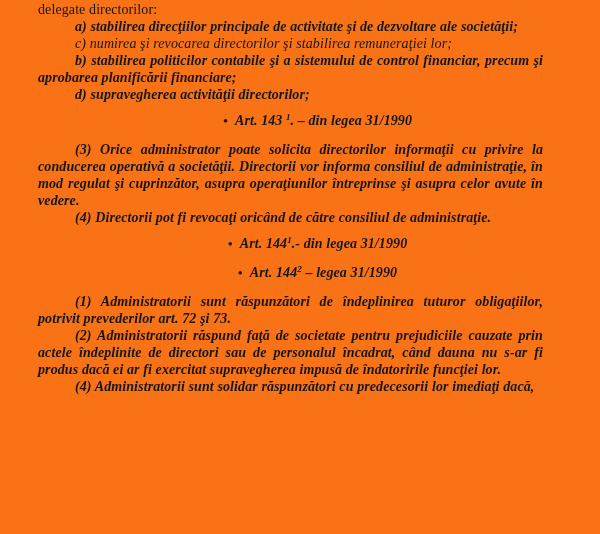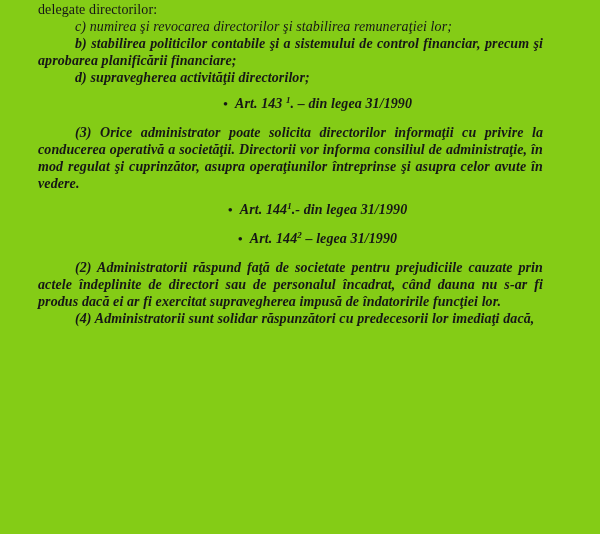--- a/index.html
+++ b/index.html
@@ -44,24 +44,27 @@
   sup {
     font-size: 9px;
     line-height: 0;
     vertical-align: 5px;
     letter-spacing: 0;
   }
 </style>
 </head>
 <body>
 
-<div id="page" style="background: #84cc16; color: rgb(22, 22, 22);">
+<div id="page" style="background: #f97316; color: rgb(22, 22, 22);">
     <p class="line s-roman i-none"><span>delegate directorilor:</span></p>
+    <p class="line s-bold-italic i-first"><span>a) stabilirea direcţiilor principale de activitate şi de dezvoltare ale societăţii;</span></p>
     <p class="line s-italic i-first"><span>c) numirea şi revocarea directorilor şi stabilirea remuneraţiei lor;</span></p>
     <p class="line s-bold-italic i-first"><span>b) stabilirea politicilor contabile şi a sistemului de control financiar, precum şi aprobarea planificării financiare;</span></p>
     <p class="line s-bold-italic i-first"><span class="u">d) supravegherea activităţii directorilor;</span></p>
     <p class="line s-bold-italic bullet"><span class="marker">•</span><span class="u"><span>Art. 143 </span><sup>1</sup><span>. – din legea 31/1990</span></span></p>
     <p class="line s-bold-italic i-first"><span>(3) </span><span class="u">Orice administrator poate solicita directorilor informaţii cu privire la conducerea operativă a societăţii.</span><span> Directorii vor informa consiliul de administraţie, în mod regulat şi cuprinzător, asupra operaţiunilor întreprinse şi asupra celor avute în vedere.</span></p>
+    <p class="line s-bold-italic i-first"><span>(4) Directorii pot fi revocaţi oricând de către consiliul de administraţie.</span></p>
     <p class="line s-bold-italic bullet"><span class="marker">•</span><span class="u"><span>Art. 144</span><sup>1</sup><span>.- din legea 31/1990</span></span></p>
     <p class="line s-bold-italic bullet"><span class="marker">•</span><span class="u"><span>Art. 144</span><sup>2</sup><span> – legea 31/1990</span></span></p>
+    <p class="line s-bold-italic i-first"><span>(1) Administratorii sunt răspunzători de îndeplinirea tuturor obligaţiilor, potrivit prevederilor art. 72 şi 73.</span></p>
     <p class="line s-bold-italic i-first"><span>(2) </span><span class="u">Administratorii răspund faţă de societate pentru prejudiciile cauzate prin actele îndeplinite de directori sau de personalul încadrat, când dauna nu s-ar fi produs dacă ei ar fi exercitat supravegherea impusă de îndatoririle funcţiei lor.</span></p>
     <p class="line s-bold-italic i-first"><span>(4) Administratorii sunt solidar răspunzători cu predecesorii lor imediaţi dacă,</span></p>
   </div>
 
 </body></html>

